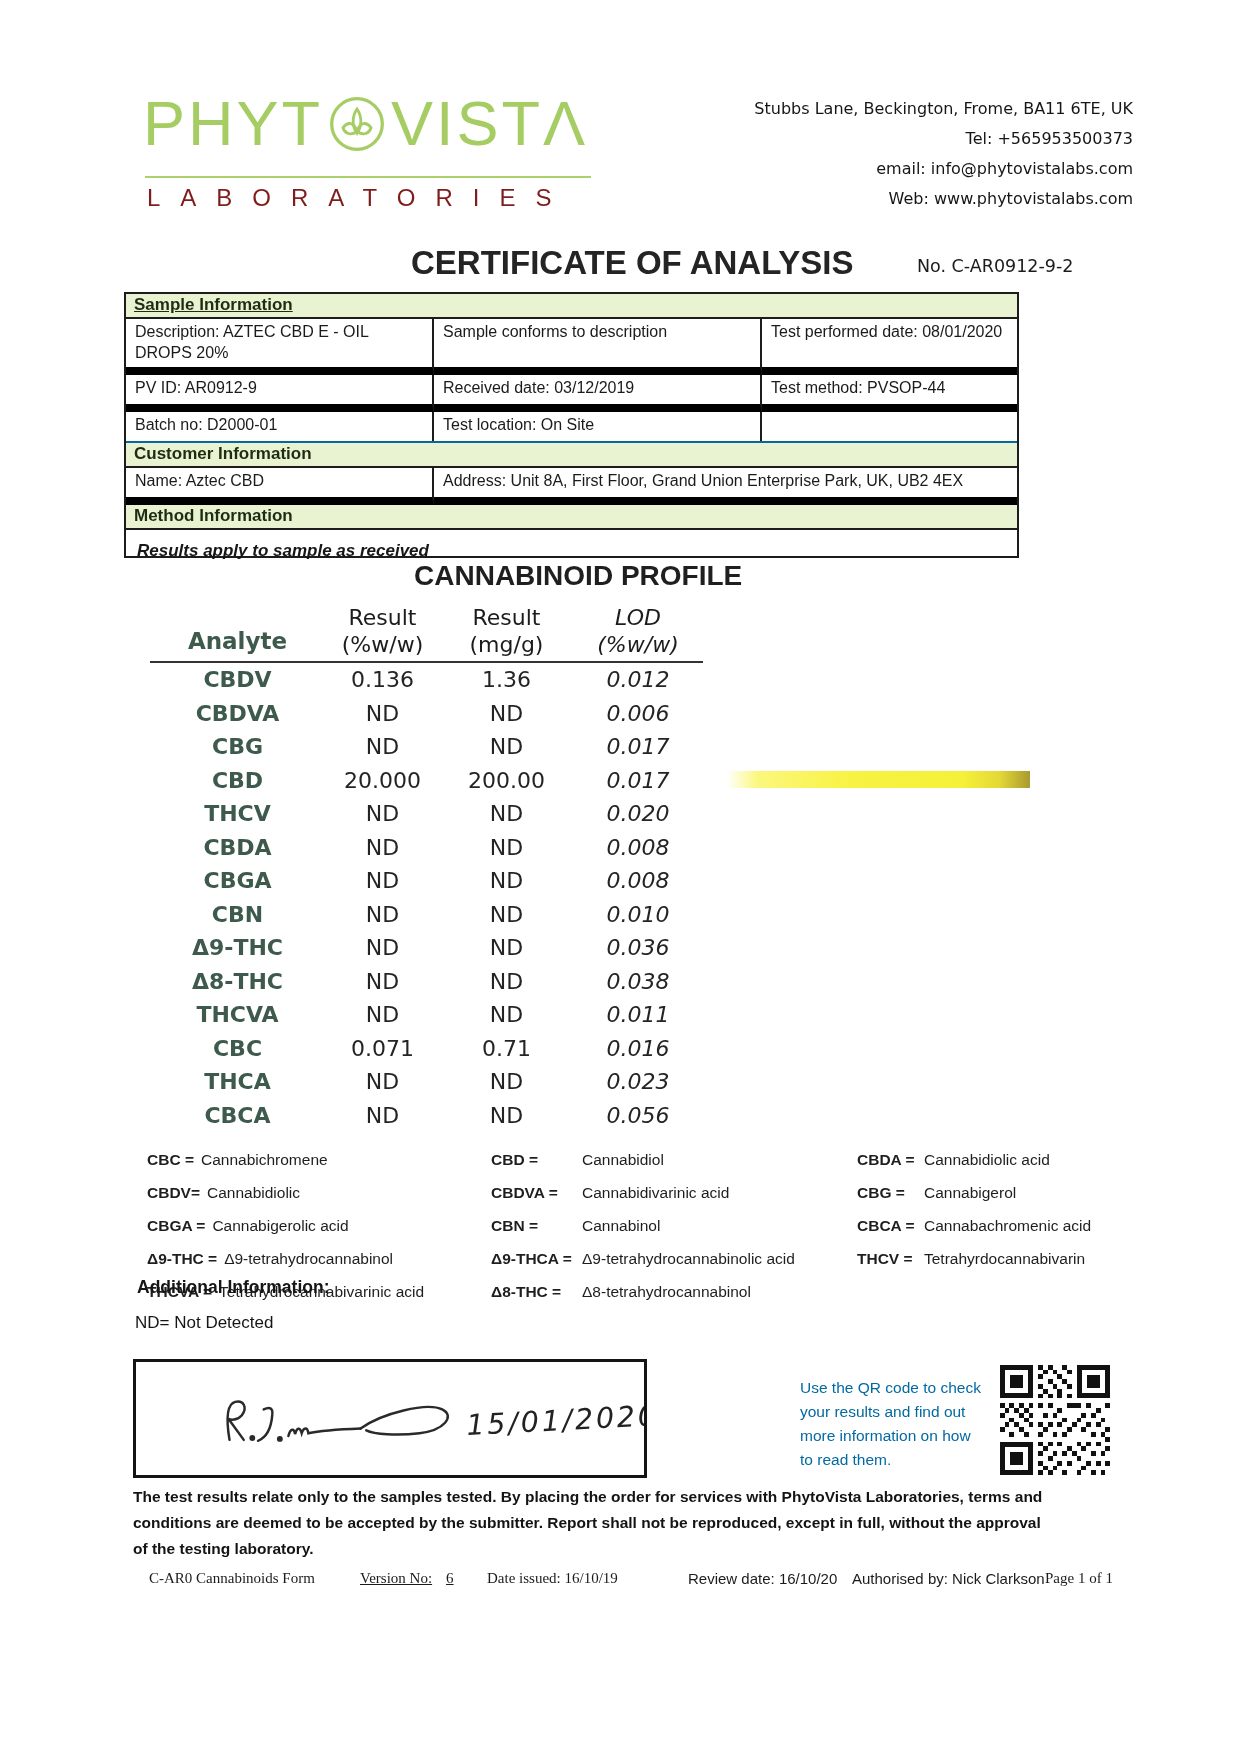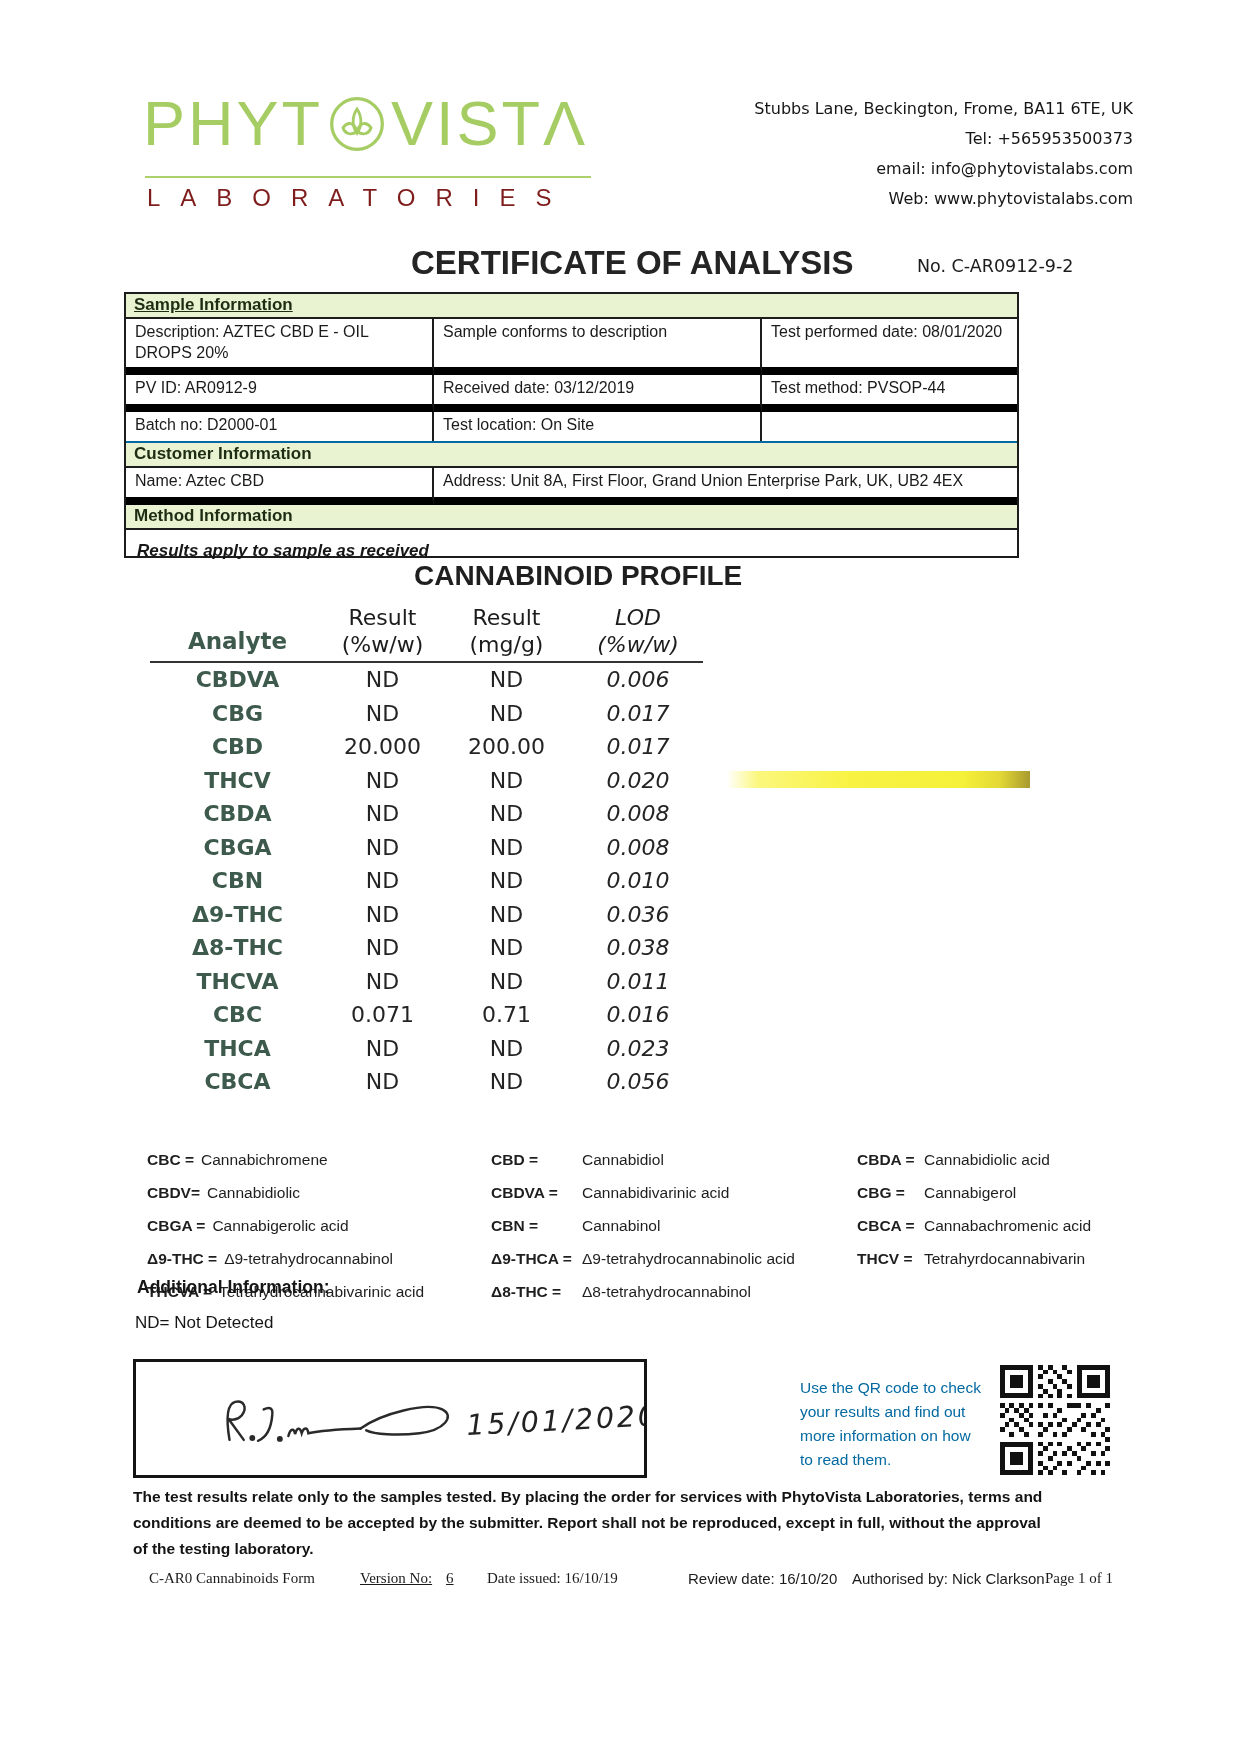--- a/index.html
+++ b/index.html
@@ -152,20 +152,26 @@
       <div class="phc">
         <div>Result</div>
         <div>(mg/g)</div>
       </div>
       <div class="phc lod-h">
         <div>LOD</div>
         <div>(%w/w)</div>
       </div>
     </div>
 
+    <div class="pgrid prow">
+      <div class="pcell analyte">CBDV</div>
+      <div class="pcell">0.136</div>
+      <div class="pcell">1.36</div>
+      <div class="pcell lod">0.012</div>
+    </div>
     <div class="pgrid prow">
       <div class="pcell analyte">CBDVA</div>
       <div class="pcell">ND</div>
       <div class="pcell">ND</div>
       <div class="pcell lod">0.006</div>
     </div>
     <div class="pgrid prow">
       <div class="pcell analyte">CBG</div>
       <div class="pcell">ND</div>
       <div class="pcell">ND</div>

